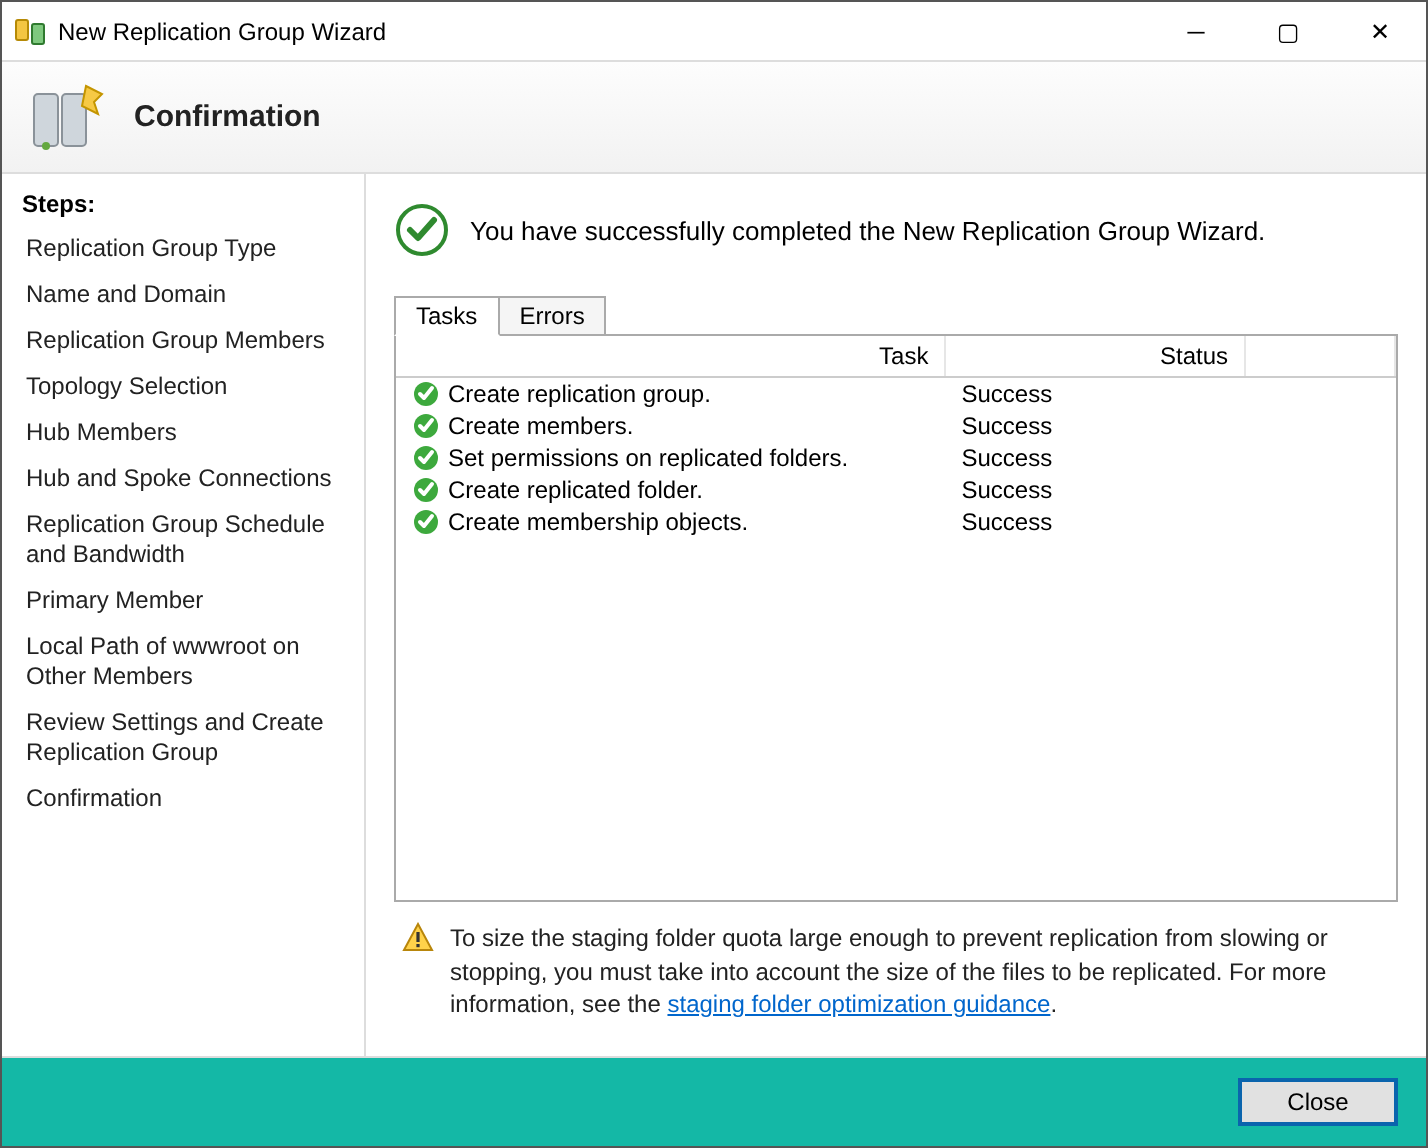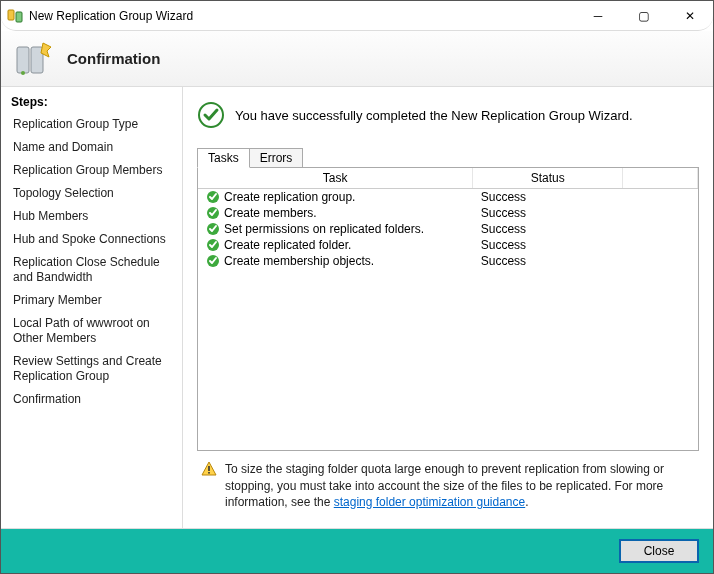--- a/index.html
+++ b/index.html
@@ -18,21 +18,20 @@
     flex-direction: column;
     background: #fff;
   }
   .titlebar {
     height: 30px;
     display: flex;
     align-items: center;
     border-bottom: 1px solid #ddd;
     padding: 0 0 0 6px;
     background: #fff;
-    border-radius: 15px;
   }
   .titlebar .app-icon {
     width: 16px; height: 16px; margin-right: 6px;
     display:flex; align-items:center; justify-content:center;
   }
   .titlebar .title { flex: 0 0 auto; }
   .titlebar .spacer { flex: 1; }
   .winbtn {
     width: 46px; height: 30px;
     display: flex; align-items: center; justify-content: center;
@@ -134,21 +133,21 @@
   .table-wrap {
     height: 100%;
     overflow: auto;
   }
   table.tasks {
     width: 100%;
     border-collapse: collapse;
     font-size: 12px;
   }
   table.tasks th {
-    text-align: center;
+    text-align: right;
     font-weight: normal;
     background: #fff;
     border-bottom: 1px solid #ccc;
     border-right: 1px solid #e6e6e6;
     padding: 3px 8px;
   }
   table.tasks td {
     padding: 1px 8px;
     vertical-align: middle;
     color:#000000;
@@ -226,21 +225,21 @@
 
     <div class="sidebar">
       <div class="steps-label">Steps:</div>
       <ul>
         <li>Replication Group Type</li>
         <li>Name and Domain</li>
         <li>Replication Group Members</li>
         <li>Topology Selection</li>
         <li>Hub Members</li>
         <li>Hub and Spoke Connections</li>
-        <li>Replication Close Schedule and Bandwidth</li>
+        <li>Replication Group Schedule and Bandwidth</li>
         <li>Primary Member</li>
         <li>Local Path of wwwroot on Other Members</li>
         <li>Review Settings and Create Replication Group</li>
         <li>Confirmation</li>
       </ul>
     </div>
 
     <div class="main">
 
       <div class="success-row">

